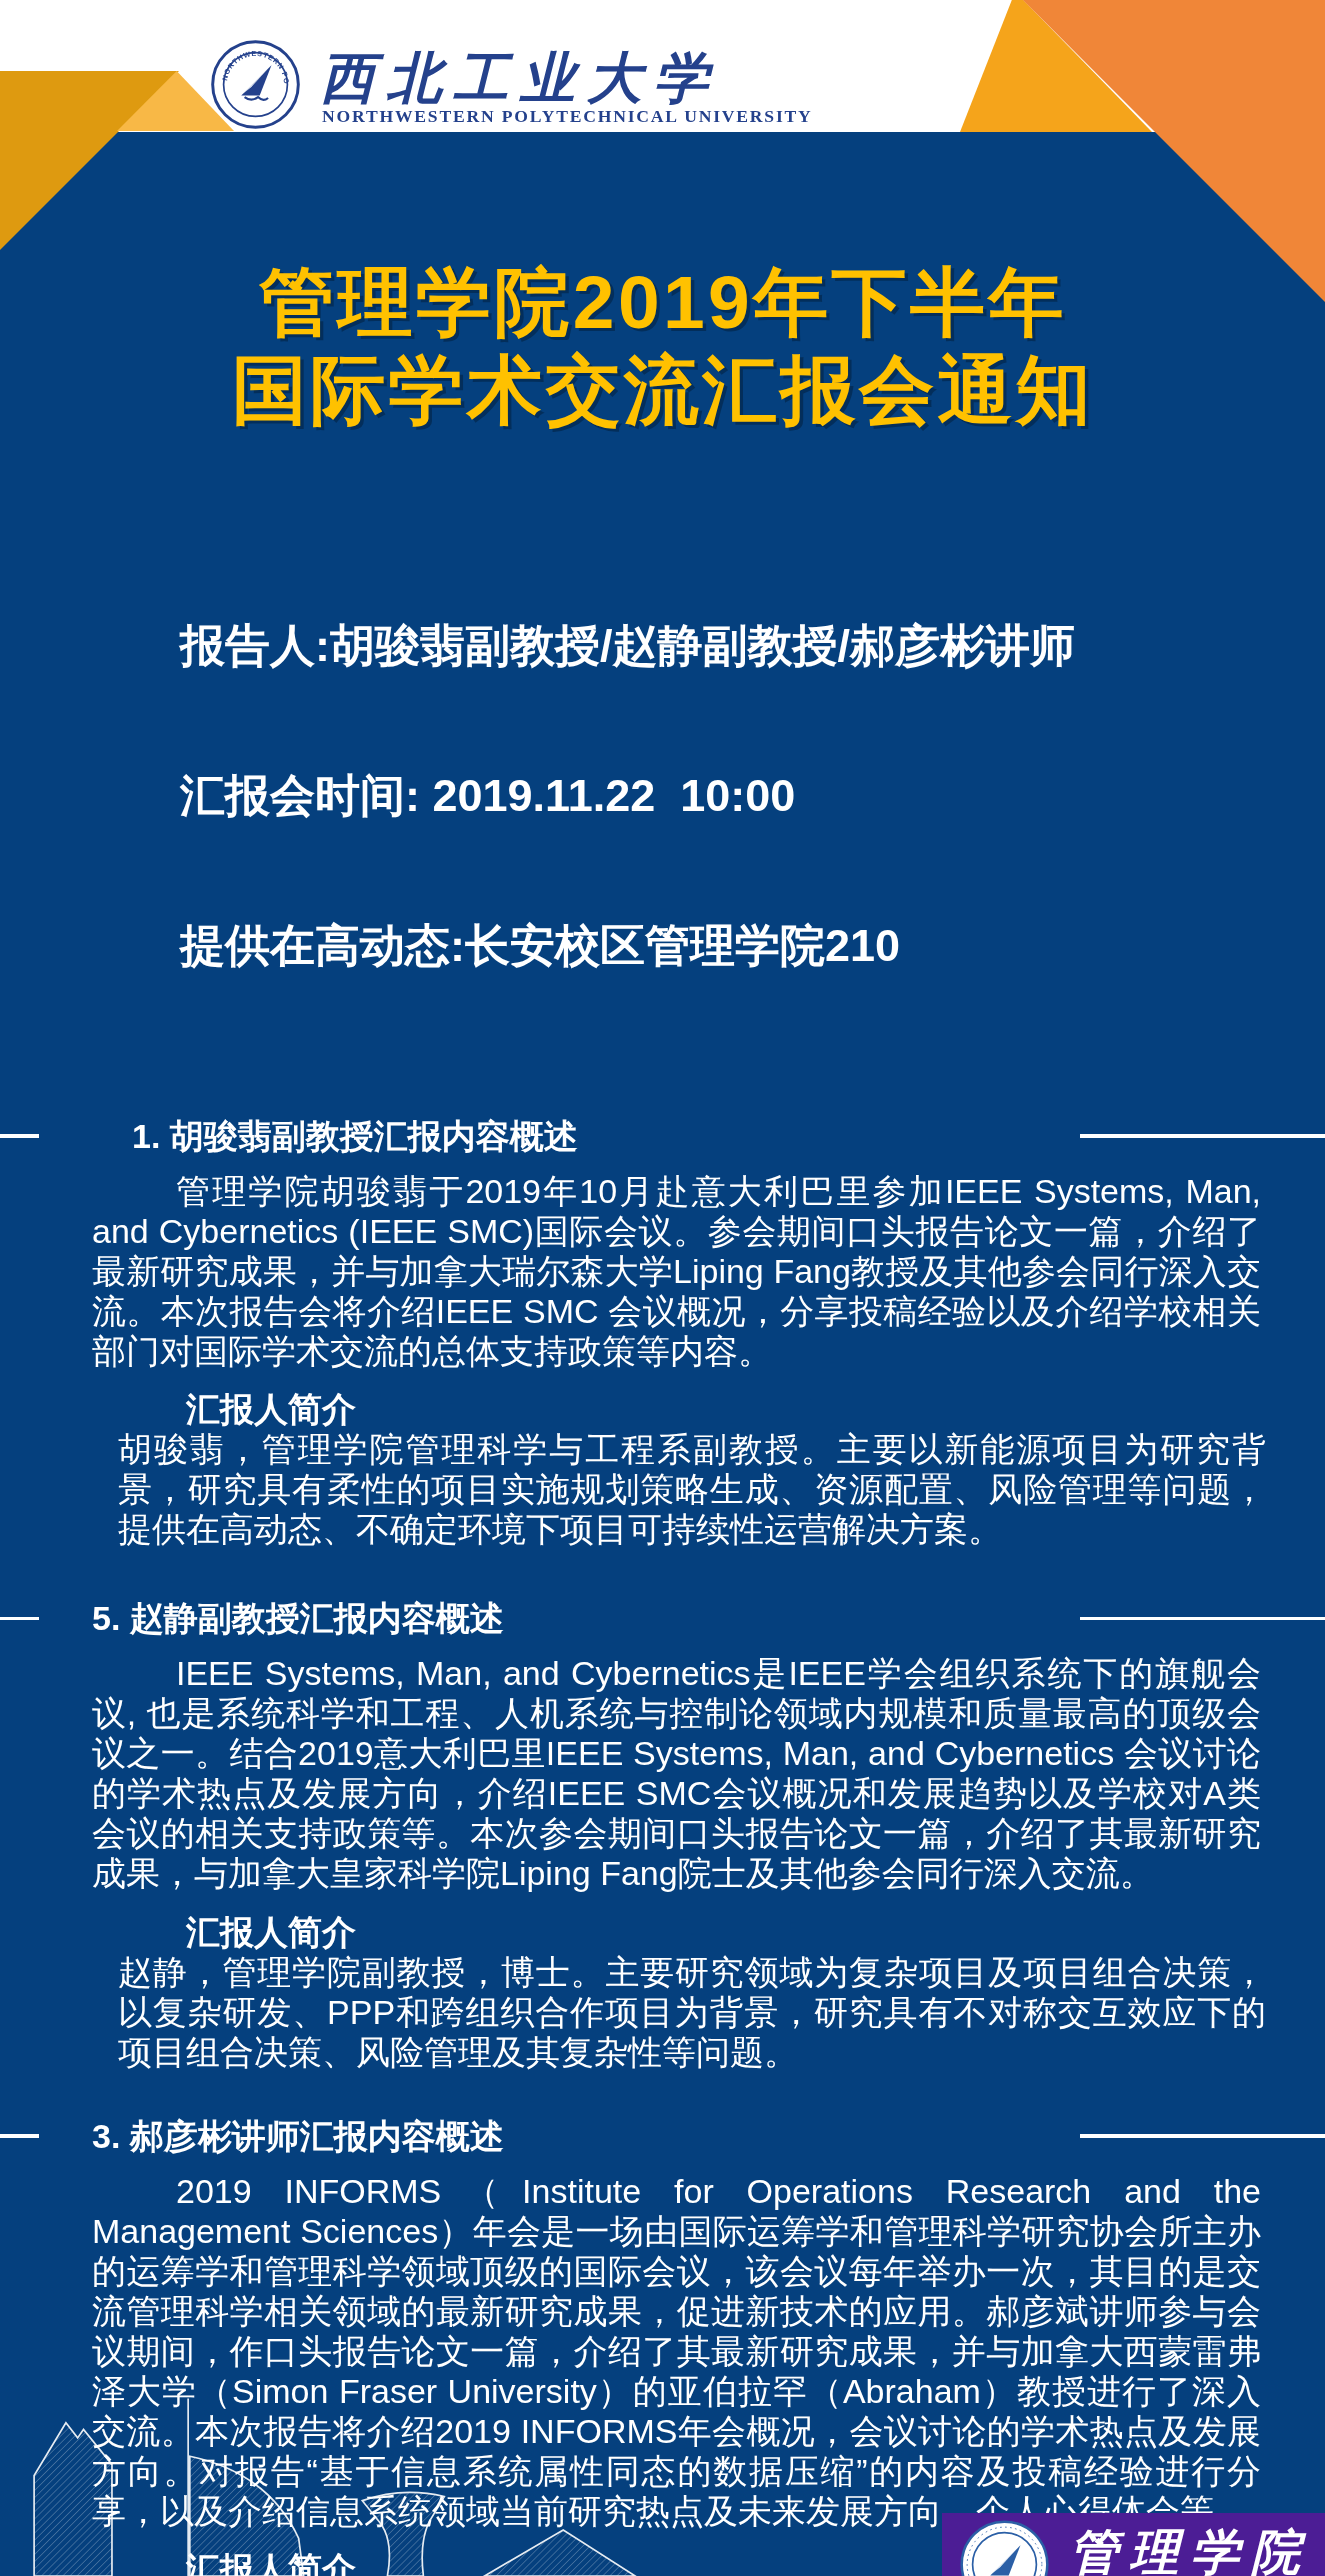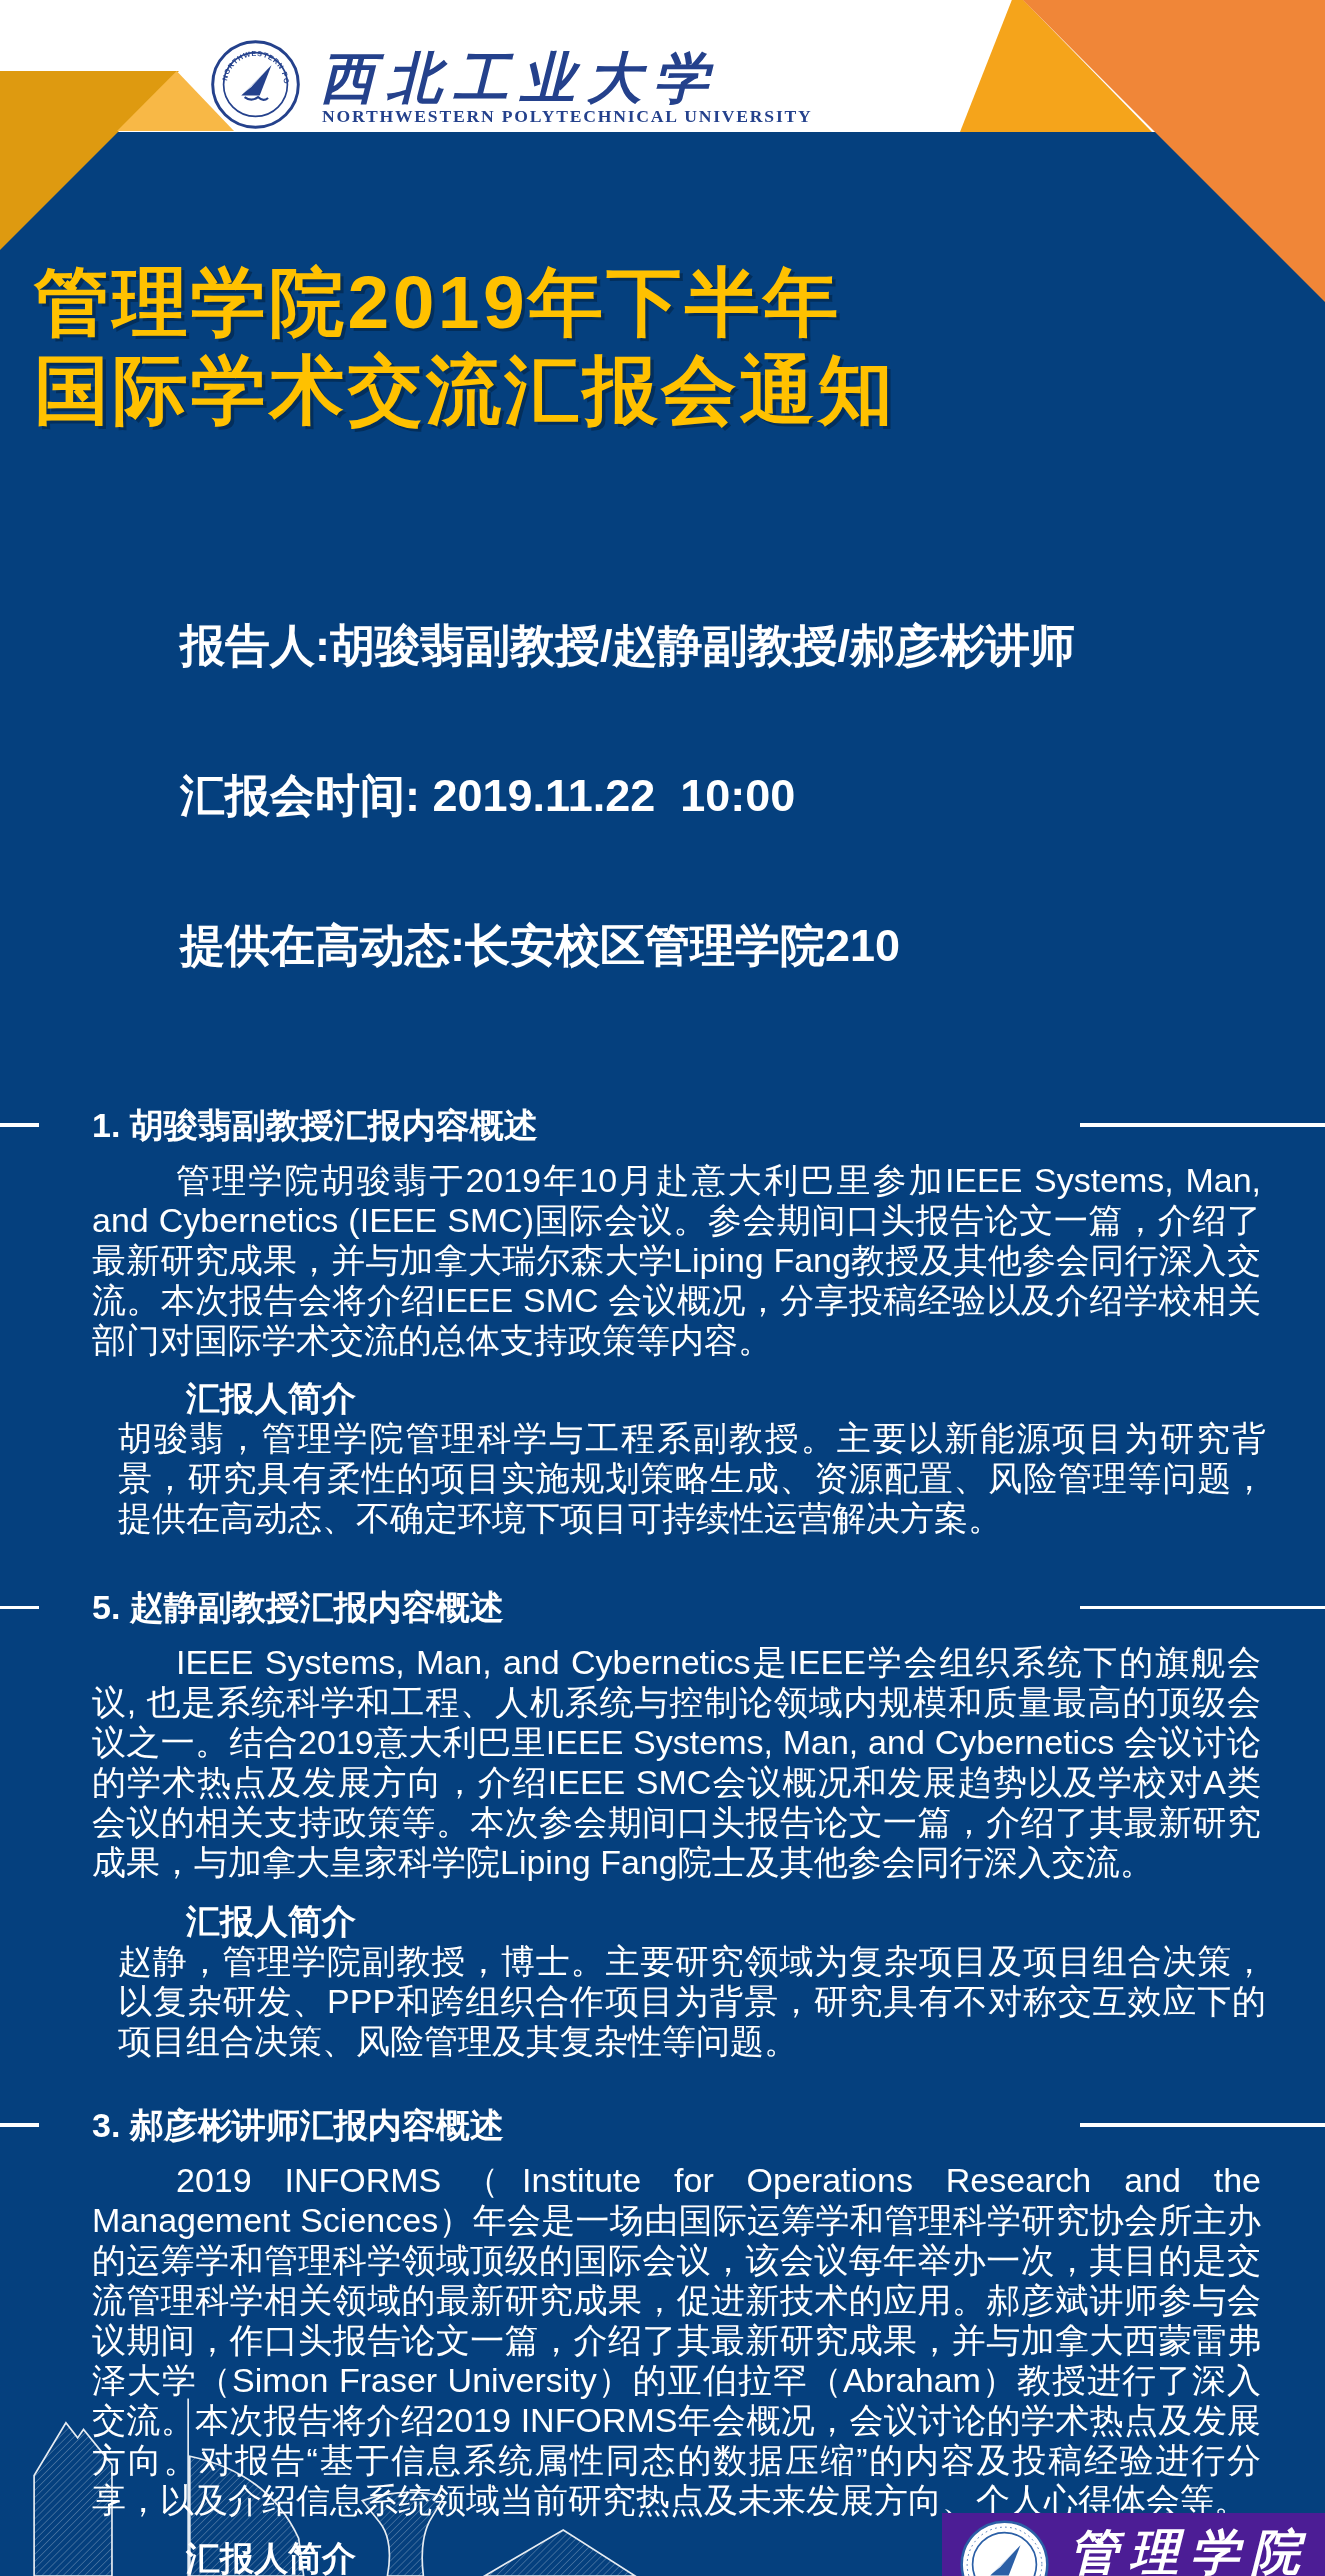--- a/index.html
+++ b/index.html
@@ -24,21 +24,21 @@
   .logo{position:absolute;top:0;left:0;width:100%;height:132px;}
   .emblem{position:absolute;left:211px;top:40px;}
   .uni-cn{position:absolute;left:320px;top:42px;font-size:55px;font-weight:900;
     font-style:italic;color:#24418C;letter-spacing:11.7px;white-space:nowrap;
     font-family:"Liberation Serif","DejaVu Serif",serif;}
   .uni-en{position:absolute;left:322px;top:106px;font-size:17.6px;font-weight:700;
     color:#24418C;letter-spacing:1.8px;white-space:nowrap;
     font-family:"Liberation Serif","DejaVu Serif",serif;}
   
   .content{position:relative;padding-top:132px;}
-  .title{margin:126px 34px 0;font-size:75px;line-height:88px;
+  .title{margin:126px 34px 0;text-align:center;font-size:75px;line-height:88px;
     font-weight:900;color:#FFC100;letter-spacing:3.4px;
     text-shadow:3.4px 3.4px 0 rgba(0,0,0,0.28);}
   .info{margin:87px 50px 0 180px;font-size:45px;line-height:50px;font-weight:700;
     color:#ffffff;white-space:pre-wrap;}
   .sec-head{position:relative;height:40px;}
   .sec-head .txt{margin-left:92px;font-size:34px;font-weight:700;line-height:40px;}
   .hl{position:absolute;top:18.4px;height:3.4px;background:#ffffff;}
   .hl-left{left:0;width:39px;}
   .hl-right{right:0;width:246px;}
   .para{margin:15px 65px 0 92px;font-size:34px;line-height:40px;text-align:justify;
@@ -91,21 +91,21 @@
       <div>管理学院2019年下半年</div>
       <div>国际学术交流汇报会通知</div>
     </div>
 
     <div class="info">
       <div>报告人:胡骏翡副教授/赵静副教授/郝彦彬讲师</div>
       <div>汇报会时间: 2019.11.22  10:00</div>
       <div>提供在高动态:长安校区管理学院210</div>
     </div>
 
-    <div class="sec-head" style="margin-top:34px;">
+    <div class="sec-head" style="margin-top:45px;padding-left:40px;">
       <div class="hl hl-left"></div>
       <div class="hl hl-right"></div>
       <div class="txt">1. 胡骏翡副教授汇报内容概述</div>
     </div>
     <div class="para">管理学院胡骏翡于2019年10月赴意大利巴里参加IEEE Systems, Man, and Cybernetics (IEEE SMC)国际会议。参会期间口头报告论文一篇，介绍了最新研究成果，并与加拿大瑞尔森大学Liping Fang教授及其他参会同行深入交流。本次报告会将介绍IEEE SMC 会议概况，分享投稿经验以及介绍学校相关部门对国际学术交流的总体支持政策等内容。</div>
     <div class="bio-head">汇报人简介</div>
     <div class="bio">胡骏翡，管理学院管理科学与工程系副教授。主要以新能源项目为研究背景，研究具有柔性的项目实施规划策略生成、资源配置、风险管理等问题，提供在高动态、不确定环境下项目可持续性运营解决方案。</div>
 
     <div class="sec-head" style="margin-top:49px;">
       <div class="hl hl-left"></div>

